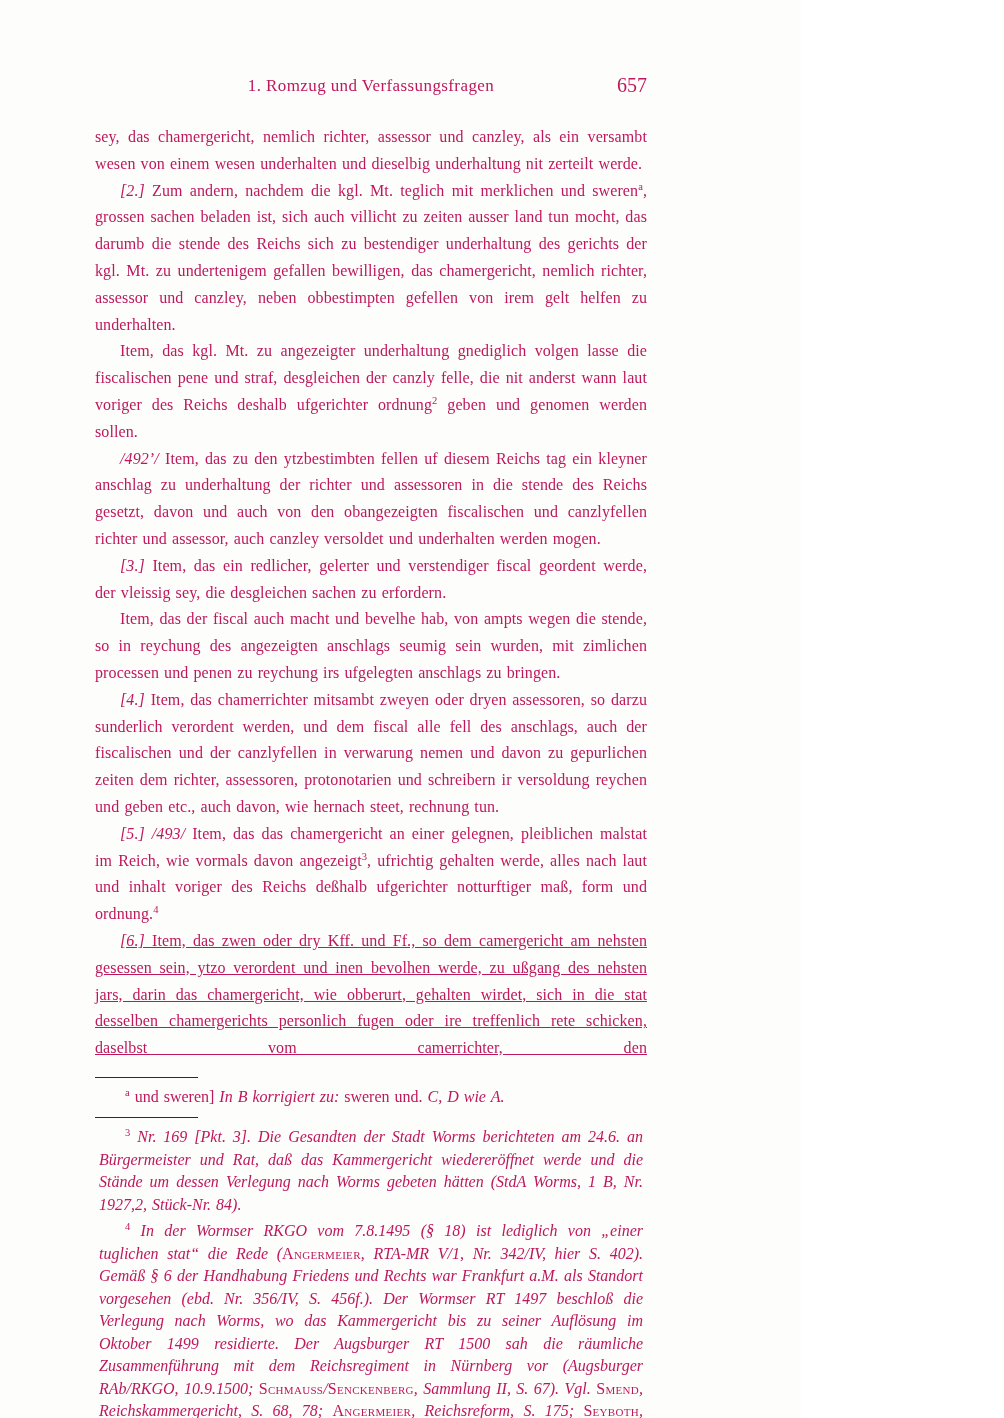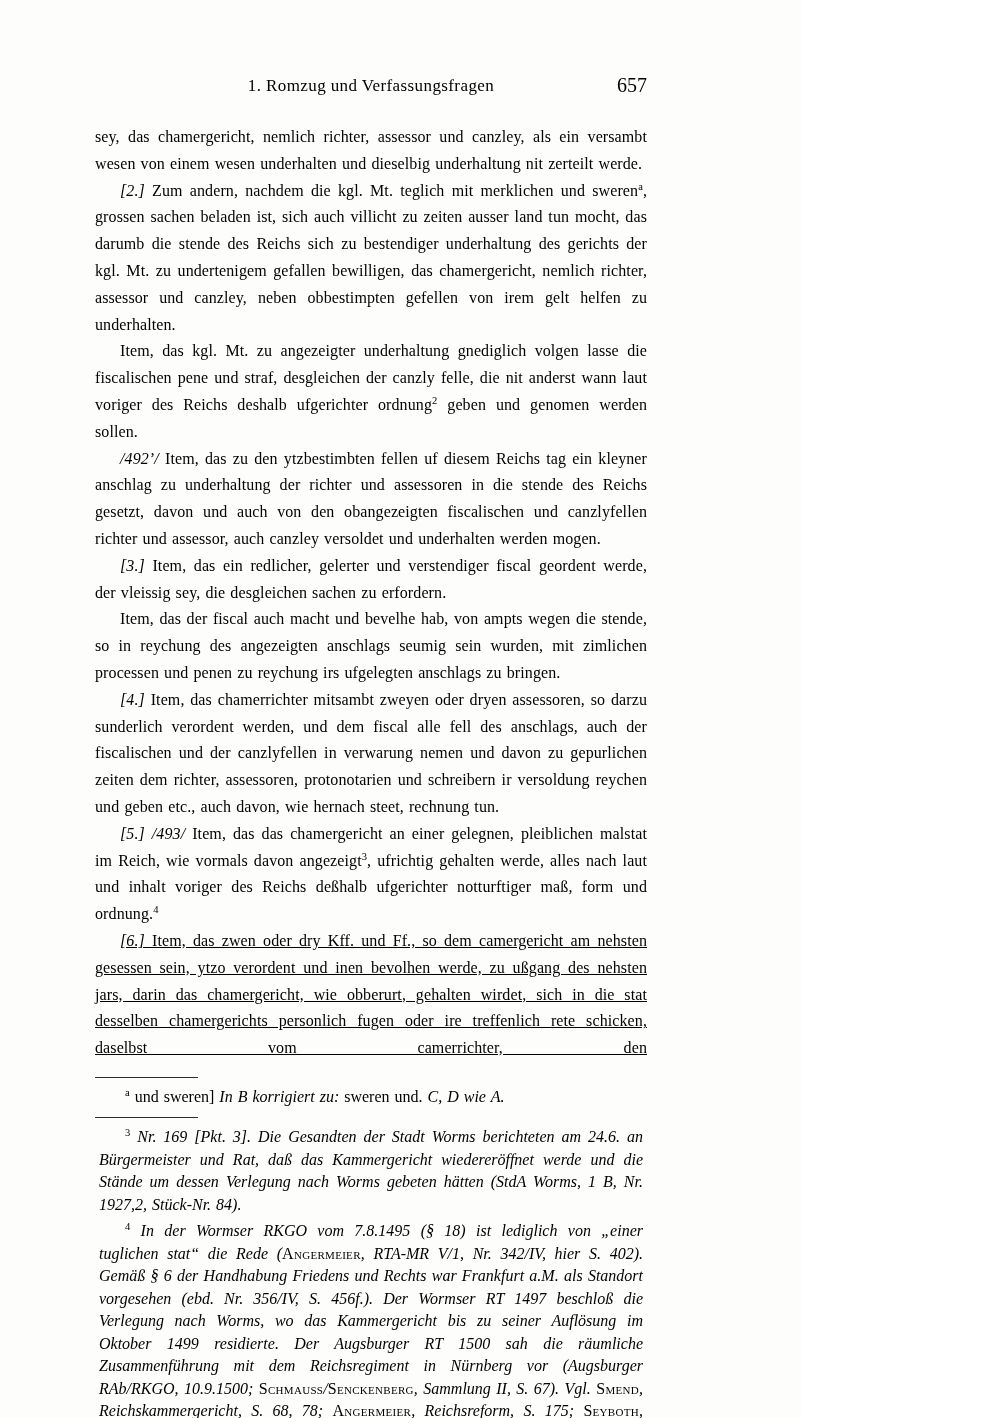--- a/index.html
+++ b/index.html
@@ -5,21 +5,21 @@
   html, body { margin: 0; padding: 0; }
   body { background: #ffffff; }
 
   .page {
     position: relative;
     width: 801px;
     height: 1418px;
     box-sizing: border-box;
     padding: 76px 154px 0 95px;
     background: #fdfdfb;
-    color: #000000;
+    color: #be185d;
     font-family: "Liberation Serif", "DejaVu Serif", serif;
     overflow: hidden;
   }
 
   
   .running-head {
     position: relative;
     height: 26px;
     margin-bottom: 22px;
     font-size: 17px;

